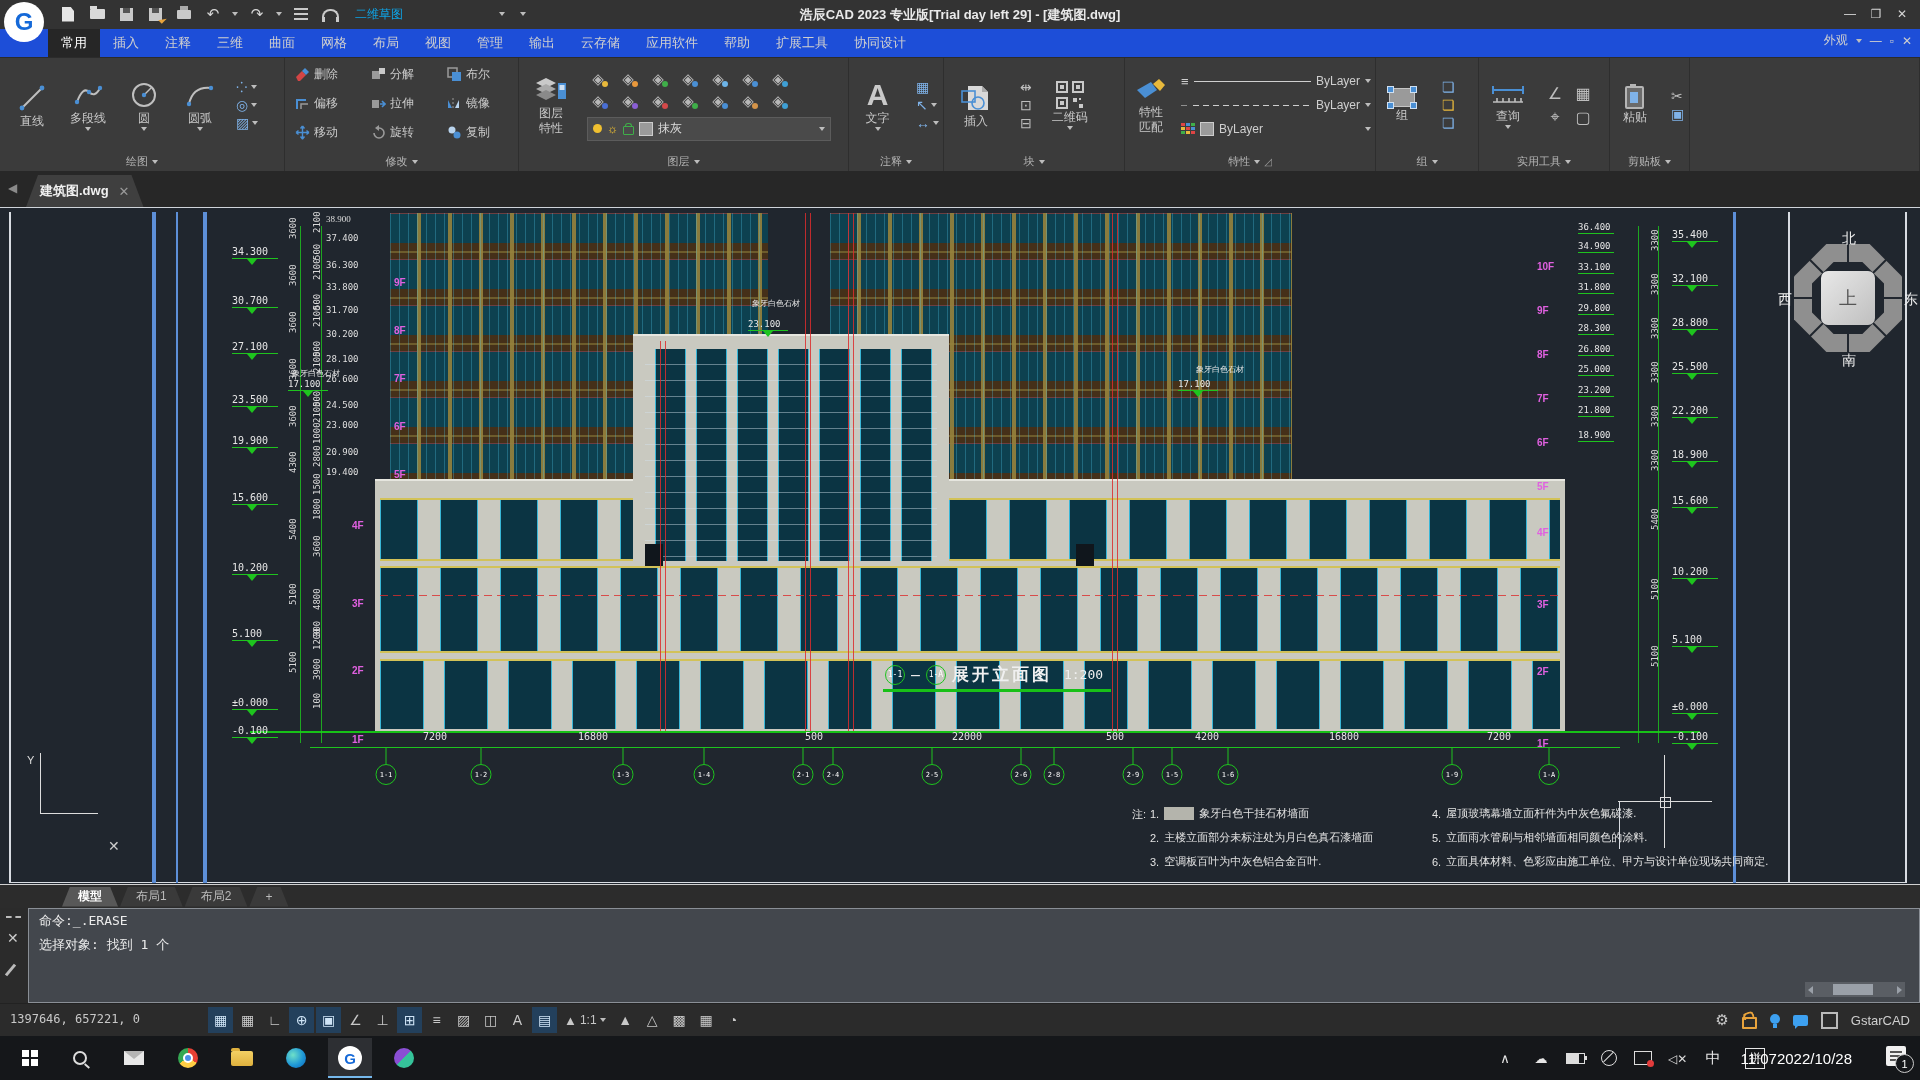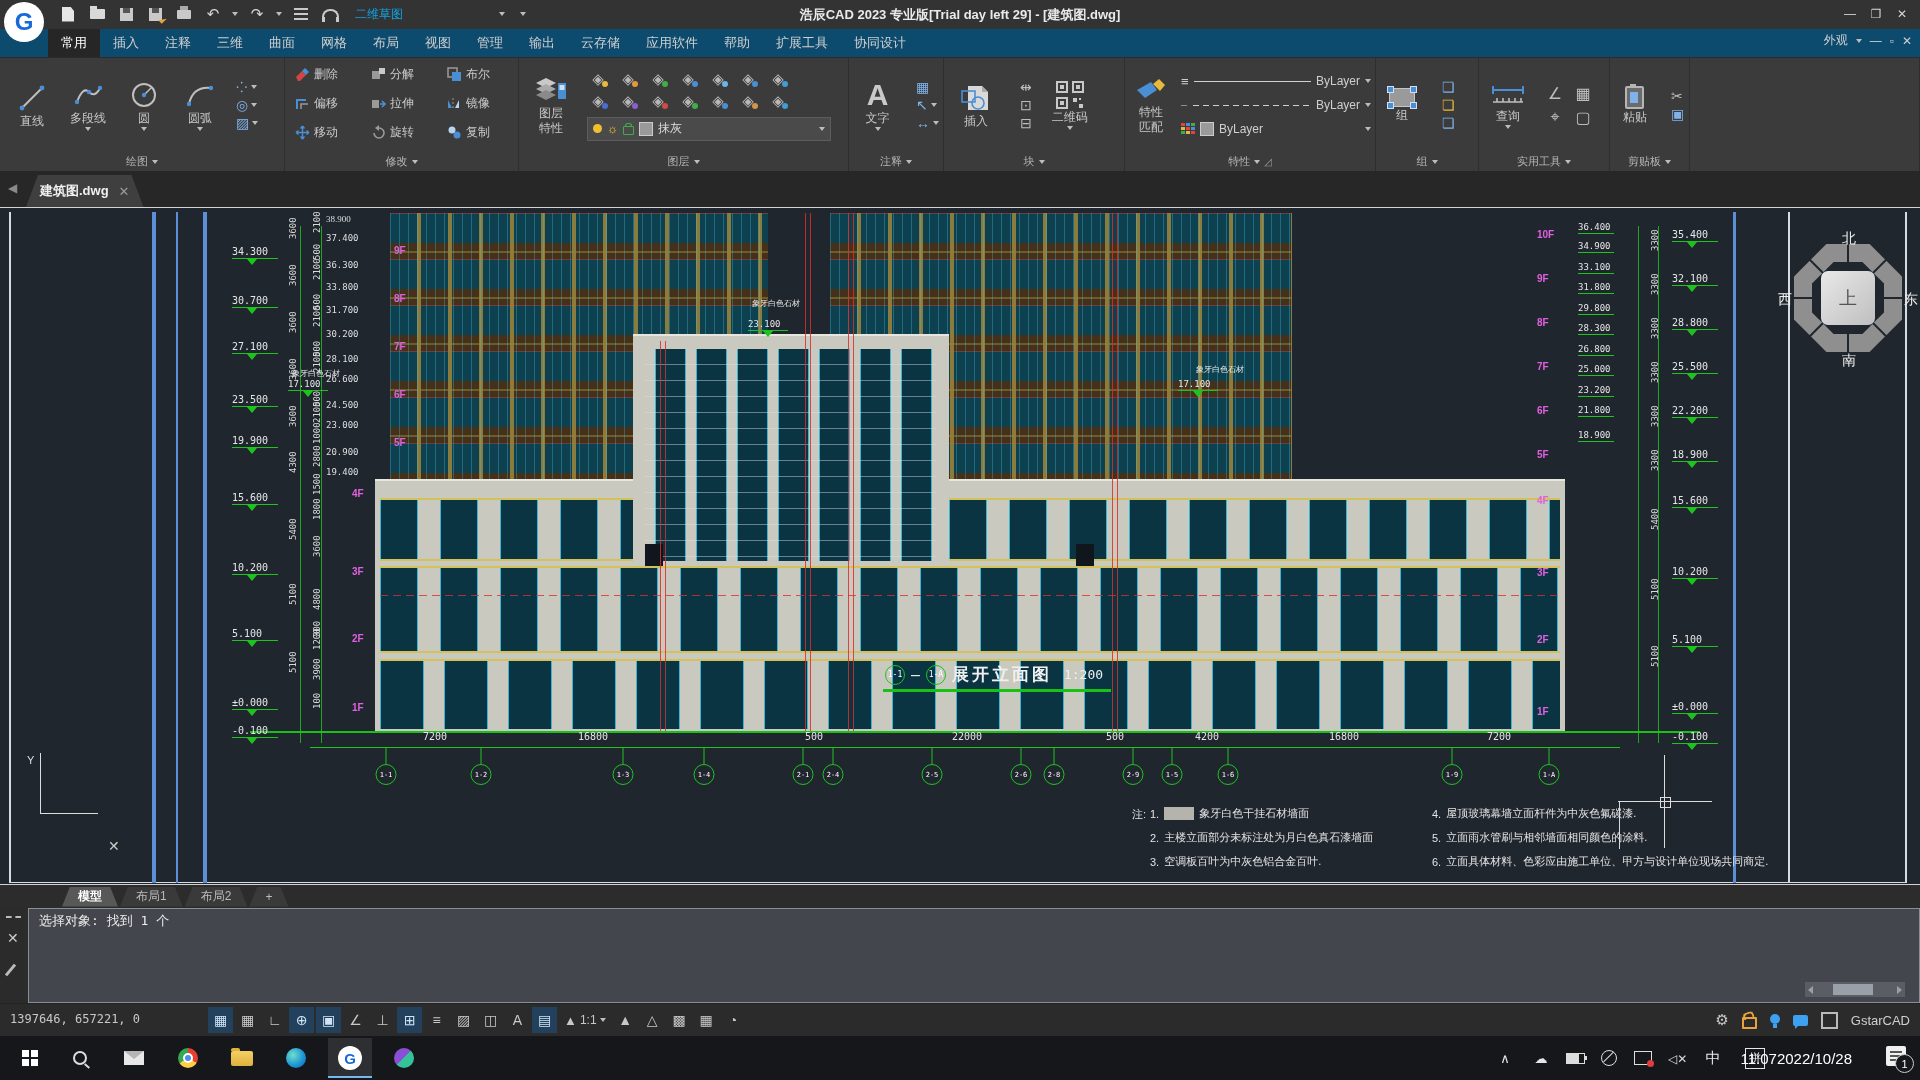--- a/index.html
+++ b/index.html
@@ -29,21 +29,21 @@
   .i-headset:before{left:-2px;} .i-headset:after{right:-2px;}
   .tri{width:0;height:0;border-left:4px solid transparent;border-right:4px solid transparent;border-top:5px solid #bdbdbd;display:inline-block;}
   .tri.sm{border-left-width:3px;border-right-width:3px;border-top-width:4px;}
   #workspace{display:flex;align-items:center;justify-content:space-between;width:150px;height:20px;
      padding:0 6px;color:#0ea5e9;font-size:12px;}
   #win-title{position:absolute;left:0;top:0;width:100%;height:29px;display:flex;align-items:center;
      justify-content:center;color:#eaeaea;font-size:13px;font-weight:bold;pointer-events:none;}
   .winbtns{position:absolute;display:flex;gap:2px;}
   .winbtn{width:24px;height:20px;display:flex;align-items:center;justify-content:center;color:#d6d6d6;font-size:12px;}
   
-  #menubar{position:absolute;left:0;top:29px;width:1920px;height:29px;background:#0c4a6e;border-bottom:1px solid #2b2b2b;
+  #menubar{position:absolute;left:0;top:29px;width:1920px;height:29px;background:#1d4ed8;border-bottom:1px solid #2b2b2b;
      display:flex;align-items:center;padding-left:48px;box-sizing:border-box;}
   .mtab2{padding:5px 13px;color:#cfcfcf;font-size:13px;}
   .mtab2.on{background:#262626;color:#fff;}
   #menu-right{position:absolute;right:8px;top:32px;display:flex;align-items:center;gap:8px;color:#cfcfcf;font-size:12px;}
   
   #ribbon{position:absolute;left:0;top:58px;width:1920px;height:113px;background:#3b3b3b;display:flex;}
   .panel{height:113px;border-right:1px solid #2e2e2e;box-sizing:border-box;display:flex;flex-direction:column;}
   .pbody{flex:1;display:flex;align-items:center;padding:2px 4px;box-sizing:border-box;}
   .plabel{height:19px;display:flex;align-items:center;justify-content:center;gap:4px;color:#b5b5b5;font-size:11px;}
   .bigbtn{width:56px;display:flex;flex-direction:column;align-items:center;justify-content:center;gap:2px;
@@ -76,21 +76,21 @@
      color:#f0f0f0;font-size:13px;font-weight:bold;}
   
   #canvas{position:absolute;left:0;top:207px;width:1920px;height:677px;background:#20262e;border-top:1px solid #cfd4da;overflow:hidden;}
   .vline{position:absolute;top:4px;bottom:2px;}
   .mono{font-family:"DejaVu Sans Mono",monospace;}
   .lvl{position:absolute;width:72px;color:#e6e6e6;font-size:10px;}
   .lvl .ln{height:1px;background:#1ec41e;width:46px;margin-top:1px;}
   .lvl .tr2{width:0;height:0;border-left:5px solid transparent;border-right:5px solid transparent;border-top:6px solid #1ec41e;margin-left:15px;}
   .midnum{position:absolute;left:326px;color:#dfdfdf;font-size:9px;}
   .chain{position:absolute;color:#d9d9d9;font-size:9px;transform:rotate(-90deg);transform-origin:left top;}
-  .floor{position:absolute;color:#e060e0;font-size:10px;font-weight:bold;}
+  .floor{position:absolute;color:#e060e0;font-size:10px;font-weight:bold;margin-top:32px;}
   .dimnum{position:absolute;top:523px;color:#e6e6e6;font-size:10px;transform:translateX(-50%);}
   .bubble{position:absolute;top:556px;width:19px;height:19px;border:1px solid #1ec41e;border-radius:50%;
      color:#fff;font-size:7px;display:flex;align-items:center;justify-content:center;transform:translateX(-50%);}
   .bubble:before{content:"";position:absolute;top:-18px;left:9px;width:1px;height:17px;background:#1ec41e;}
   .stone{position:absolute;color:#e8e8e8;font-size:8px;}
   .tower{position:absolute;top:5px;height:266px;
     background:
      repeating-linear-gradient(90deg, rgba(80,200,235,.30) 0 1px, transparent 1px 9px),
      repeating-linear-gradient(90deg, transparent 0 27px, rgba(150,130,60,.9) 27px 31px),
      repeating-linear-gradient(180deg, rgba(190,60,50,.55) 0 1px, transparent 1px 46px),
@@ -1183,20 +1183,21 @@
   </div>
 
   <div id="cmdgutter">
     <div style="position:absolute;left:6px;top:8px;width:15px;border-top:2px dashed #bbb;"></div>
     <div style="position:absolute;left:7px;top:22px;font-size:14px;">✕</div>
     <div style="position:absolute;left:9px;top:55px;width:3px;height:14px;background:#bbb;transform:rotate(40deg);"></div>
   </div>
   <div id="cmdwin">
     <div>
 
+    <div class="cmdline mono"><span>命令:_.ERASE</span></div>
         <div class="cmdline mono"><span>选择对象: 找到 1 个</span></div>
       </div>
     <div id="cmdscroll">
       <span class="sarr" style="left:3px;border-right:5px solid #9aa0a8;"></span>
       <div class="th"></div>
       <span class="sarr" style="right:3px;border-left:5px solid #9aa0a8;"></span>
     </div>
   </div>
 
   <div id="statusbar">

